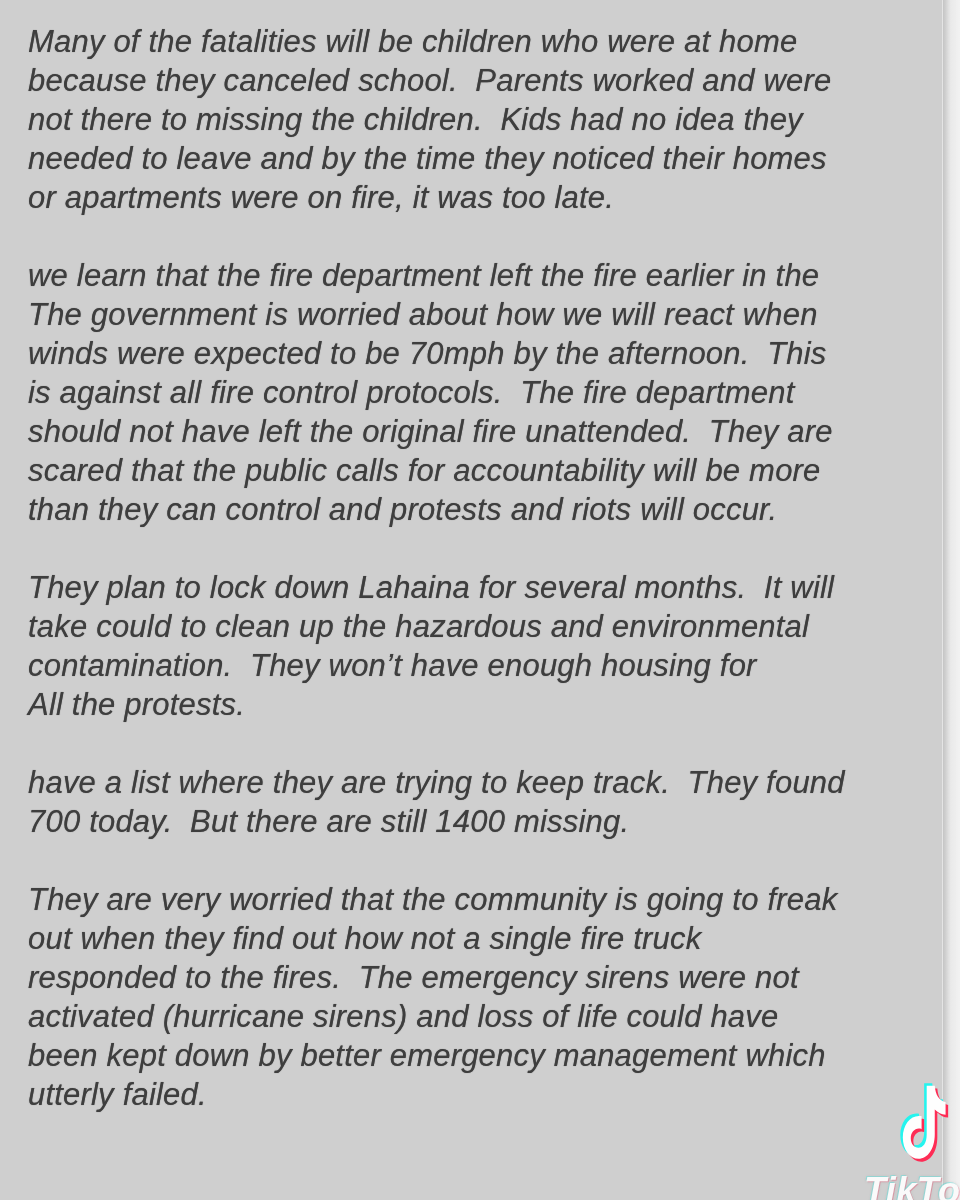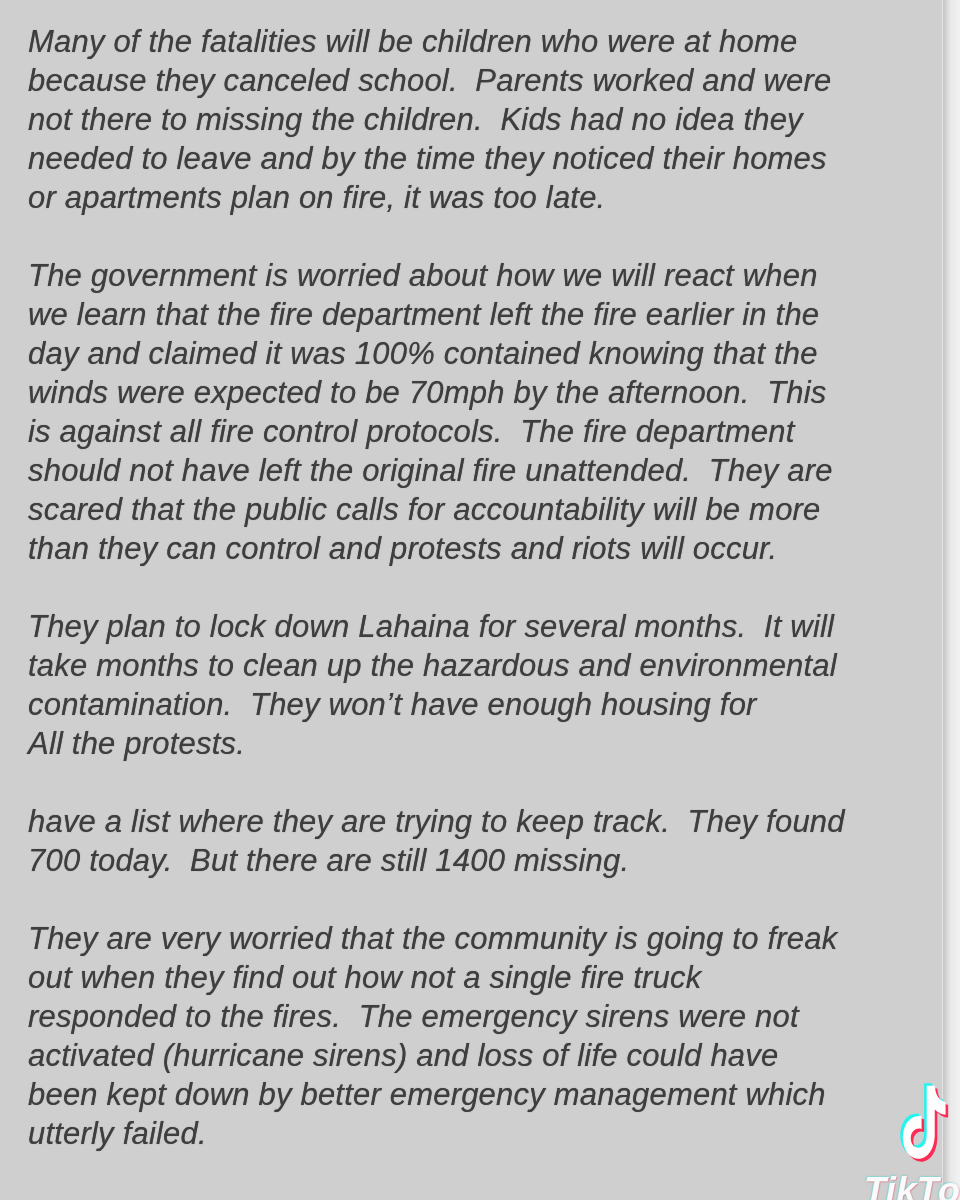--- a/index.html
+++ b/index.html
@@ -92,35 +92,34 @@
 <body>
 
 <div class="photo">
 
   <div class="doc">
       <div class="paragraph">
         <div class="text-line">Many of the fatalities will be children who were at home</div>
         <div class="text-line">because they canceled school.  Parents worked and were</div>
         <div class="text-line">not there to missing the children.  Kids had no idea they</div>
         <div class="text-line">needed to leave and by the time they noticed their homes</div>
-        <div class="text-line">or apartments plan on fire, it was too late.</div>
+        <div class="text-line">or apartments were on fire, it was too late.</div>
       </div>
       <div class="paragraph">
+        <div class="text-line">we learn that the fire department left the fire earlier in the</div>
         <div class="text-line">The government is worried about how we will react when</div>
-        <div class="text-line">we learn that the fire department left the fire earlier in the</div>
-        <div class="text-line">day and claimed it was 100% contained knowing that the</div>
         <div class="text-line">winds were expected to be 70mph by the afternoon.  This</div>
         <div class="text-line">is against all fire control protocols.  The fire department</div>
         <div class="text-line">should not have left the original fire unattended.  They are</div>
         <div class="text-line">scared that the public calls for accountability will be more</div>
         <div class="text-line">than they can control and protests and riots will occur.</div>
       </div>
       <div class="paragraph">
         <div class="text-line">They plan to lock down Lahaina for several months.  It will</div>
-        <div class="text-line">take months to clean up the hazardous and environmental</div>
+        <div class="text-line">take could to clean up the hazardous and environmental</div>
         <div class="text-line">contamination.  They won’t have enough housing for</div>
         <div class="text-line">All the protests.</div>
       </div>
       <div class="paragraph">
         <div class="text-line">have a list where they are trying to keep track.  They found</div>
         <div class="text-line">700 today.  But there are still 1400 missing.</div>
       </div>
       <div class="paragraph">
         <div class="text-line">They are very worried that the community is going to freak</div>
         <div class="text-line">out when they find out how not a single fire truck</div>

